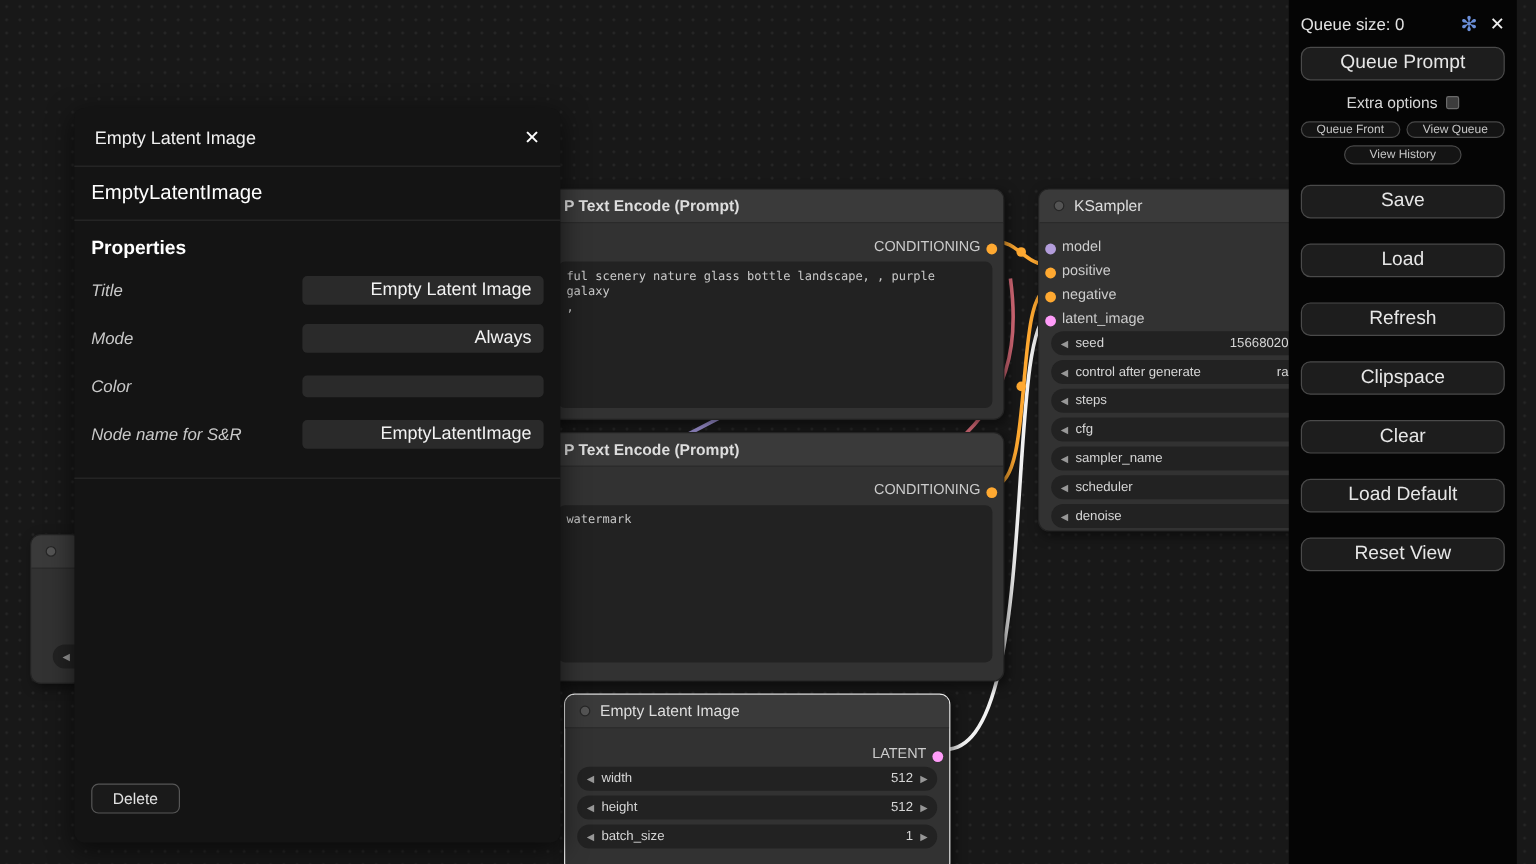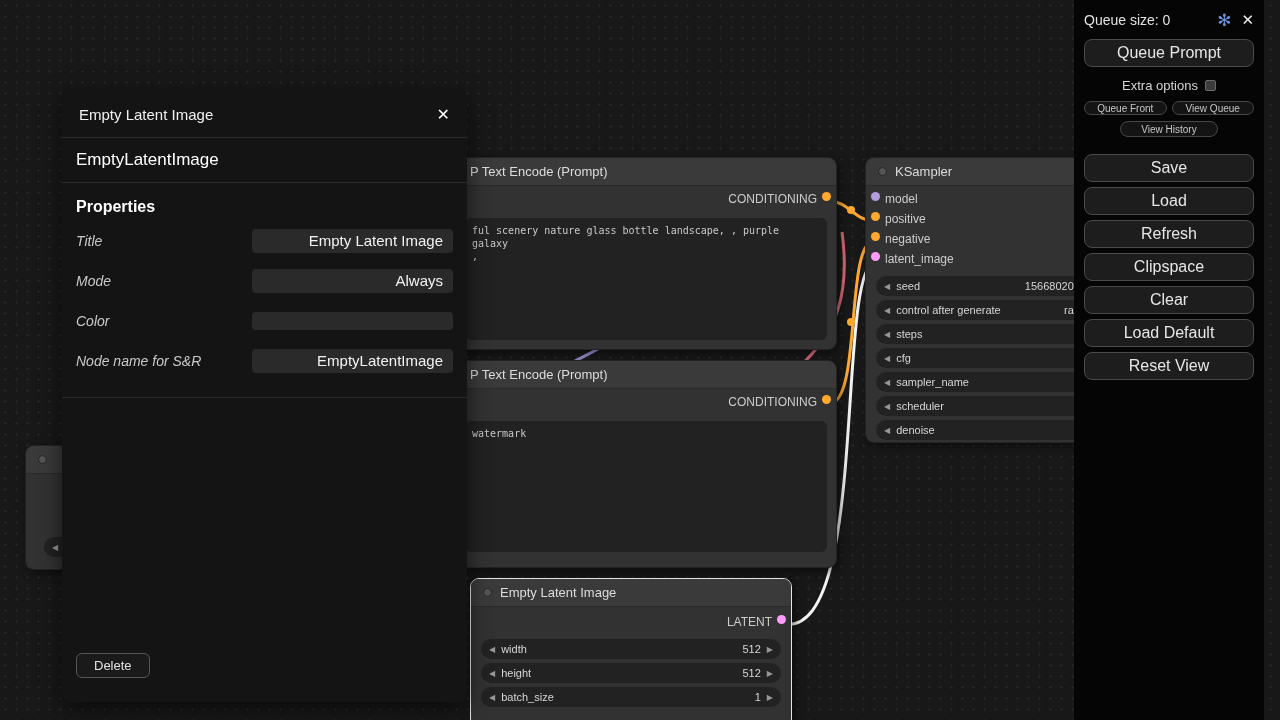--- a/index.html
+++ b/index.html
@@ -10,23 +10,23 @@
             background-image:radial-gradient(circle, #262626 1px, transparent 1.4px);
             background-size:11px 11px; }
   .links { position:absolute; top:0; left:0; z-index:1; }
 
   
   .node { position:absolute; z-index:2; background:#323232; border:1px solid #232323;
           border-radius:9px; box-shadow:3px 3px 10px rgba(0,0,0,.5); overflow:hidden; }
   .node.selected { border:1px solid #e6e6e6; }
   .node-header { height:28px; display:flex; align-items:center; gap:8px; padding:0 12px;
                  font-size:13px; color:#ddd; background:#3a3a3a; border-bottom:1px solid #2a2a2a; }
-  .node-header.plain { padding-left:14px; }
+  .node-header.plain { padding-left:14px;font-weight:bold; }
   .node-dot { width:9px; height:9px; border-radius:50%; background:#545454; border:1px solid #262626; flex:none; }
-  .slot { display:flex; align-items:flex-start; height:20px; position:relative; font-size:12px; color:#ccc; }
+  .slot { display:flex; align-items:flex-end; height:20px; position:relative; font-size:12px; color:#ccc; }
   .slot.out { justify-content:flex-end; padding-right:19px; }
   .slot.out .port { position:absolute; right:5px; }
   .slot.in  { padding-left:19px; }
   .slot.in .port { position:absolute; left:5px; }
   .port { width:9px; height:9px; border-radius:50%; }
   .port.cond   { background:#FFA931; }
   .port.latent { background:#FF9CF9; }
   .port.model  { background:#B39DDB; }
   .mt6 { margin-top:6px; } .mt8 { margin-top:8px; } .mt2 { margin-top:2px; }
   .widget { height:20px; background:#222; border-radius:10px; display:flex; align-items:center;
@@ -68,21 +68,21 @@
          border-radius:8px; color:#e6e6e6; }
   .btn-primary { height:28px; font-size:16px; margin-top:7px; }
   .extra-row { display:flex; align-items:center; justify-content:center; gap:7px; margin-top:11px;
                font-size:13px; color:#d6d6d6; }
   .checkbox { width:11px; height:11px; background:#3c3c3c; border:1px solid #6a6a6a; border-radius:2px; }
   .sb-small-row { display:flex; gap:5px; margin-top:8px; }
   .btn-small { flex:1; height:14px; font-size:10px; background:#141414; border:1px solid #474747;
                border-radius:9px; color:#c6c6c6; padding:0; }
   .btn-history { display:block; width:98px; margin:6px auto 0; height:16px; font-size:10px;
                  background:#141414; border:1px solid #474747; border-radius:9px; color:#c6c6c6; }
-  .sb-actions { margin-top:17px; display:flex; flex-direction:column; gap:5px; }
+  .sb-actions { margin-top:17px; display:flex; flex-direction:column; gap:21px; }
   .btn-action { height:28px; font-size:16px; }
 </style>
 </head>
 <body>
 
 <div class="canvas">
 
   <svg class="links" width="1280" height="720">
     <path d="M 467 400 C 530 390 570 362 620 338" stroke="#9b8fd0" stroke-width="3" fill="none"></path>
     <path d="M 842 232 C 850 292 838 332 798 368" stroke="#d86a78" stroke-width="3" fill="none"></path>

